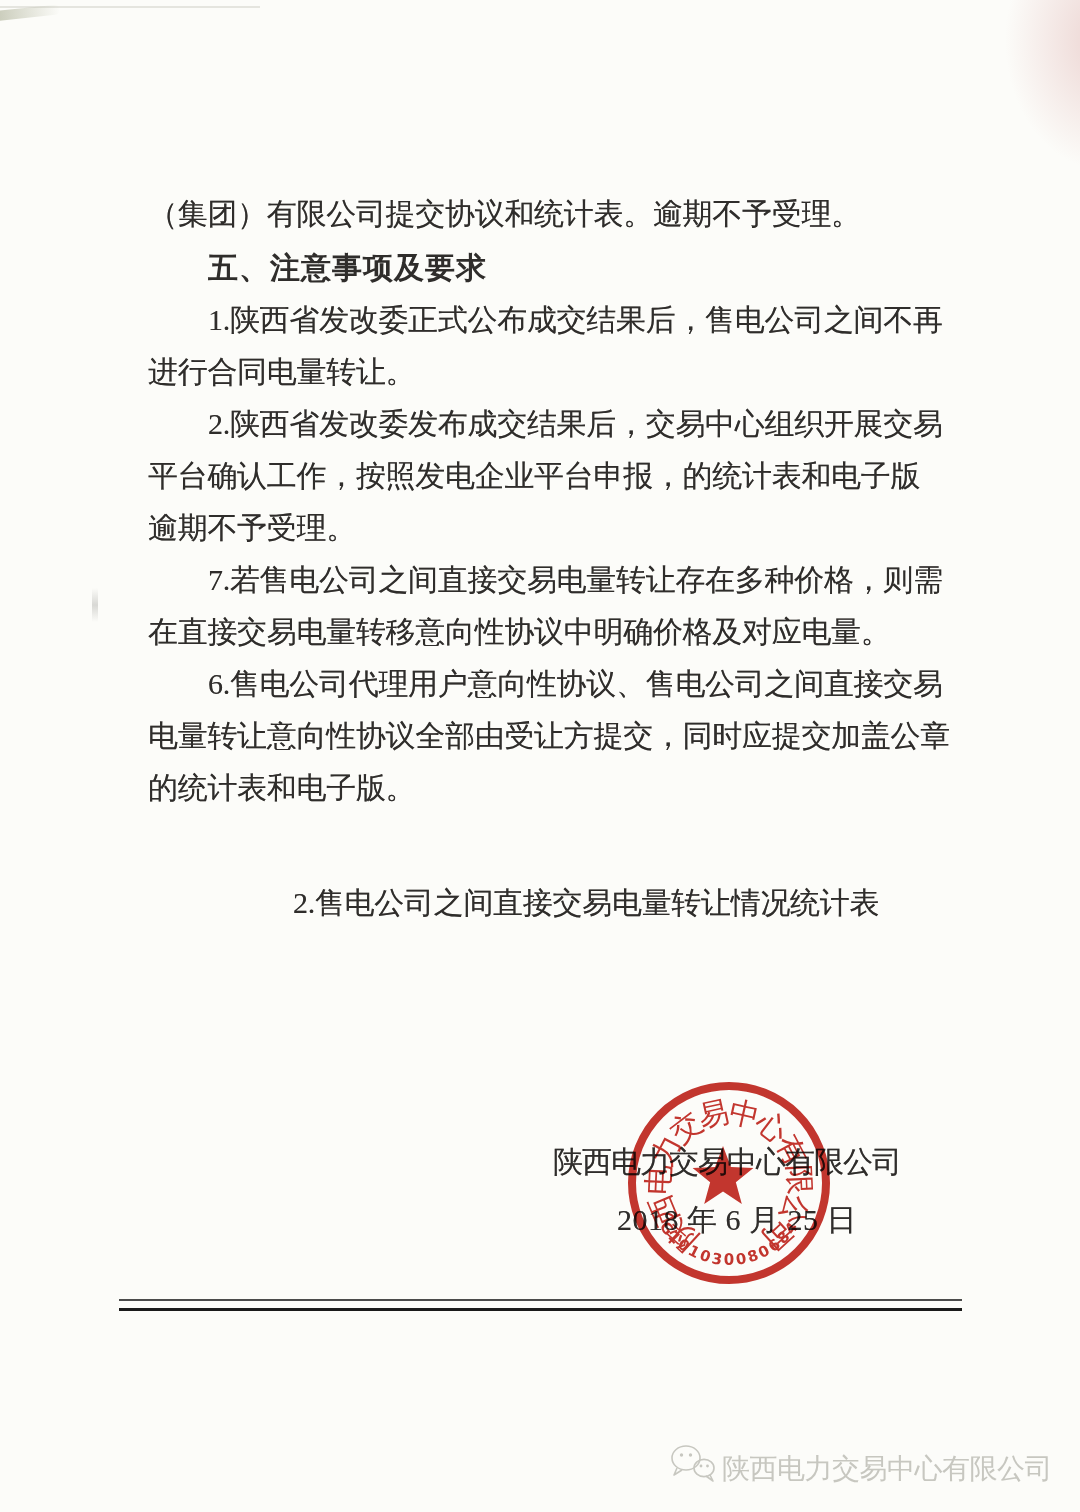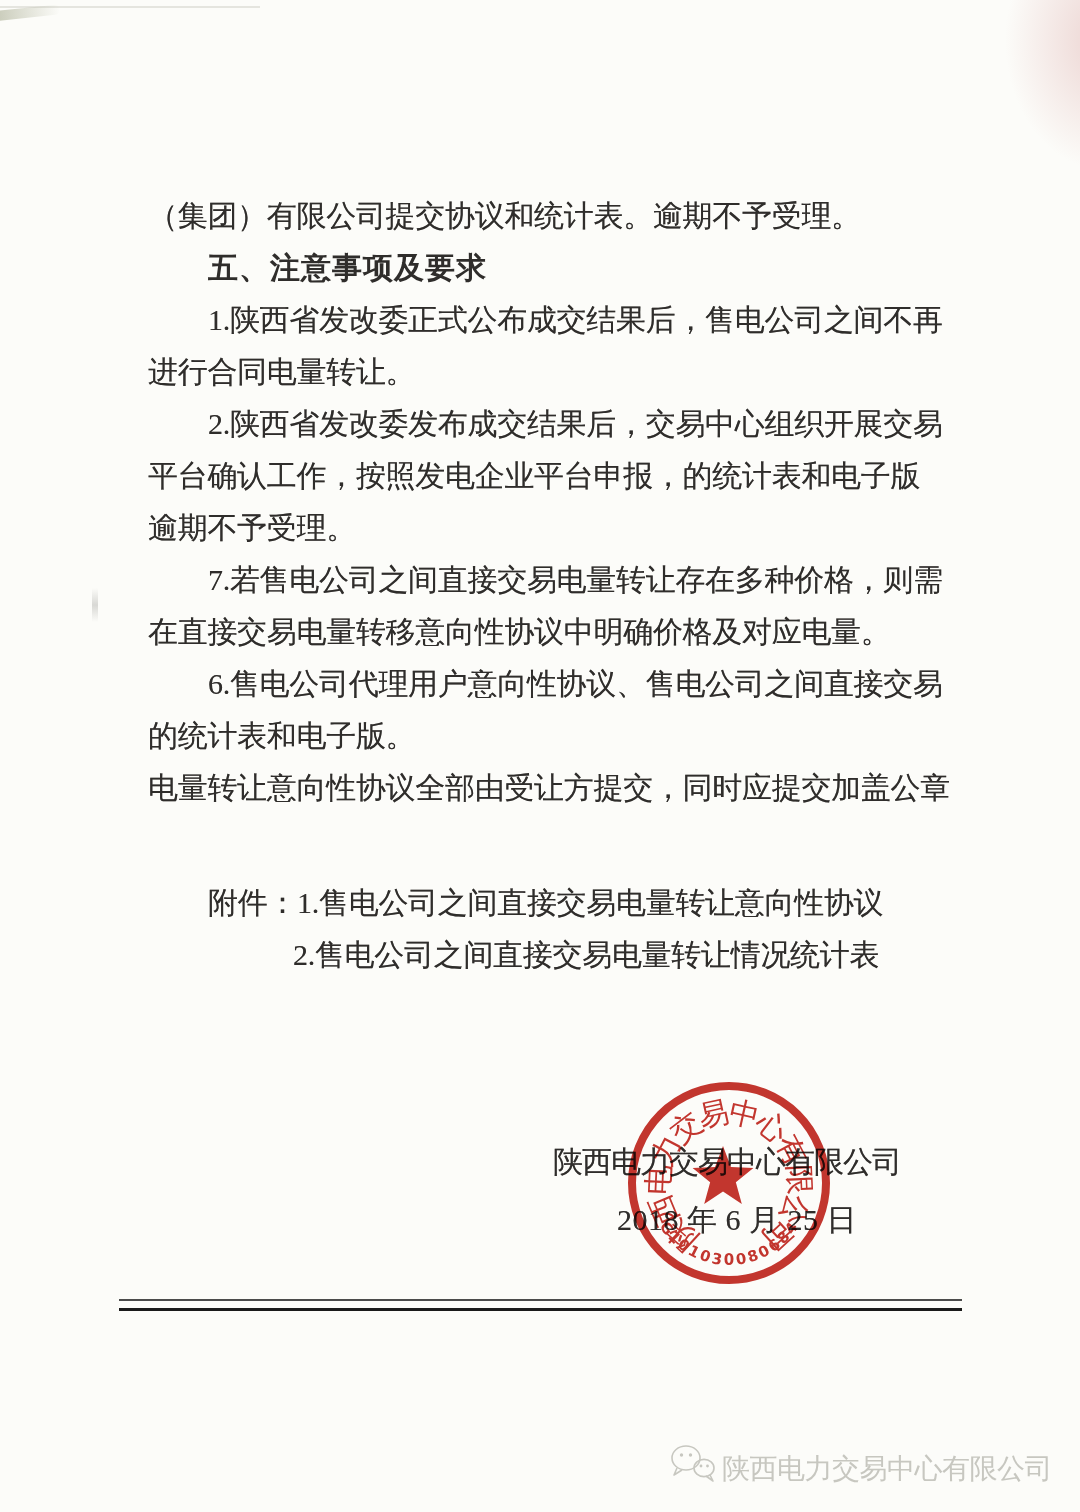--- a/index.html
+++ b/index.html
@@ -55,34 +55,33 @@
 <body>
 
 <div class="page">
 
   <div class="smudge-tr"></div>
   <div class="smudge-tl"></div>
   <div class="edge-top"></div>
   <div class="smudge-left"></div>
 
   <div class="body-block">
-      <div class="line" style="padding-left: 0px;">（集团）有限公司提交协议和统计表。逾期不予受理。</div>
+      <div class="line" style="padding-left: 0px; font-family: Liberation Mono, monospace;">（集团）有限公司提交协议和统计表。逾期不予受理。</div>
       <div class="line bold" style="padding-left: 60px;">五、注意事项及要求</div>
       <div class="line" style="padding-left: 60px;">1.陕西省发改委正式公布成交结果后，售电公司之间不再</div>
       <div class="line" style="padding-left: 0px;">进行合同电量转让。</div>
       <div class="line" style="padding-left: 60px;">2.陕西省发改委发布成交结果后，交易中心组织开展交易</div>
       <div class="line" style="padding-left: 0px;">平台确认工作，按照发电企业平台申报，的统计表和电子版</div>
       <div class="line" style="padding-left: 0px;">逾期不予受理。</div>
       <div class="line" style="padding-left: 60px;">7.若售电公司之间直接交易电量转让存在多种价格，则需</div>
       <div class="line" style="padding-left: 0px;">在直接交易电量转移意向性协议中明确价格及对应电量。</div>
       <div class="line" style="padding-left: 60px;">6.售电公司代理用户意向性协议、售电公司之间直接交易</div>
+      <div class="line" style="padding-left: 0px;">电量转让意向性协议全部由受让方提交，同时应提交加盖公章</div>
       <div class="line" style="padding-left: 0px;">的统计表和电子版。</div>
-      <div class="line" style="padding-left: 0px;">电量转让意向性协议全部由受让方提交，同时应提交加盖公章</div>
       <div class="spacer"></div>
-      <div class="line" style="padding-left: 60px;">附件：1.售电公司之间直接交易电量转让意向性协议</div>
       <div class="line" style="padding-left: 145px;">2.售电公司之间直接交易电量转让情况统计表</div>
     </div>
 
   <div class="sig-company">陕西电力交易中心有限公司</div>
   <div class="sig-date">2018 年 6 月 25 日</div>
 
   <svg class="seal" id="seal-svg" viewBox="-110 -110 220 220">
     <circle cx="0" cy="0" r="97" fill="none" stroke-width="8" stroke="#c1261f"></circle>
     <polygon id="seal-star" transform="translate(-6,-5)" points="0.00,-32.00 7.94,-10.92 30.43,-9.89 12.84,4.17 18.81,25.89 0.00,13.50 -18.81,25.89 -12.84,4.17 -30.43,-9.89 -7.94,-10.92" fill="#c1261f"></polygon>
     <g id="seal-ring-text">

